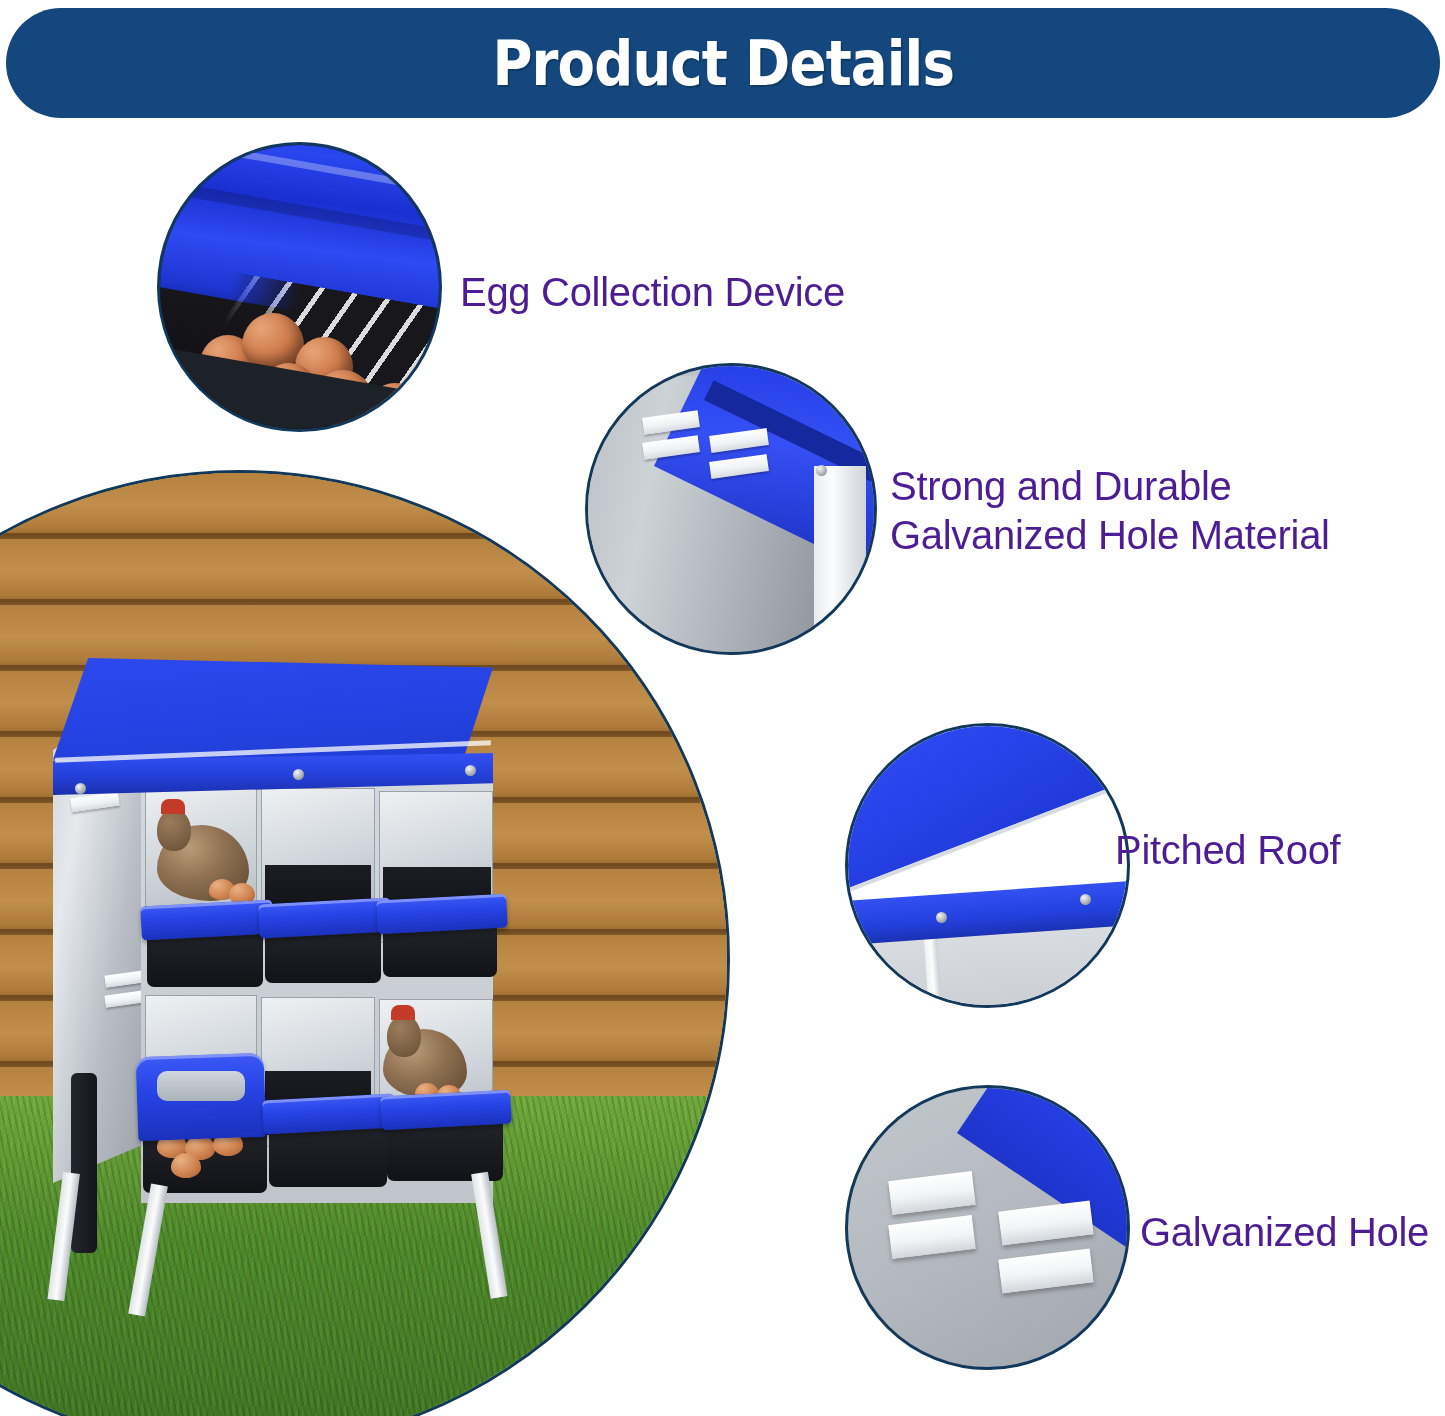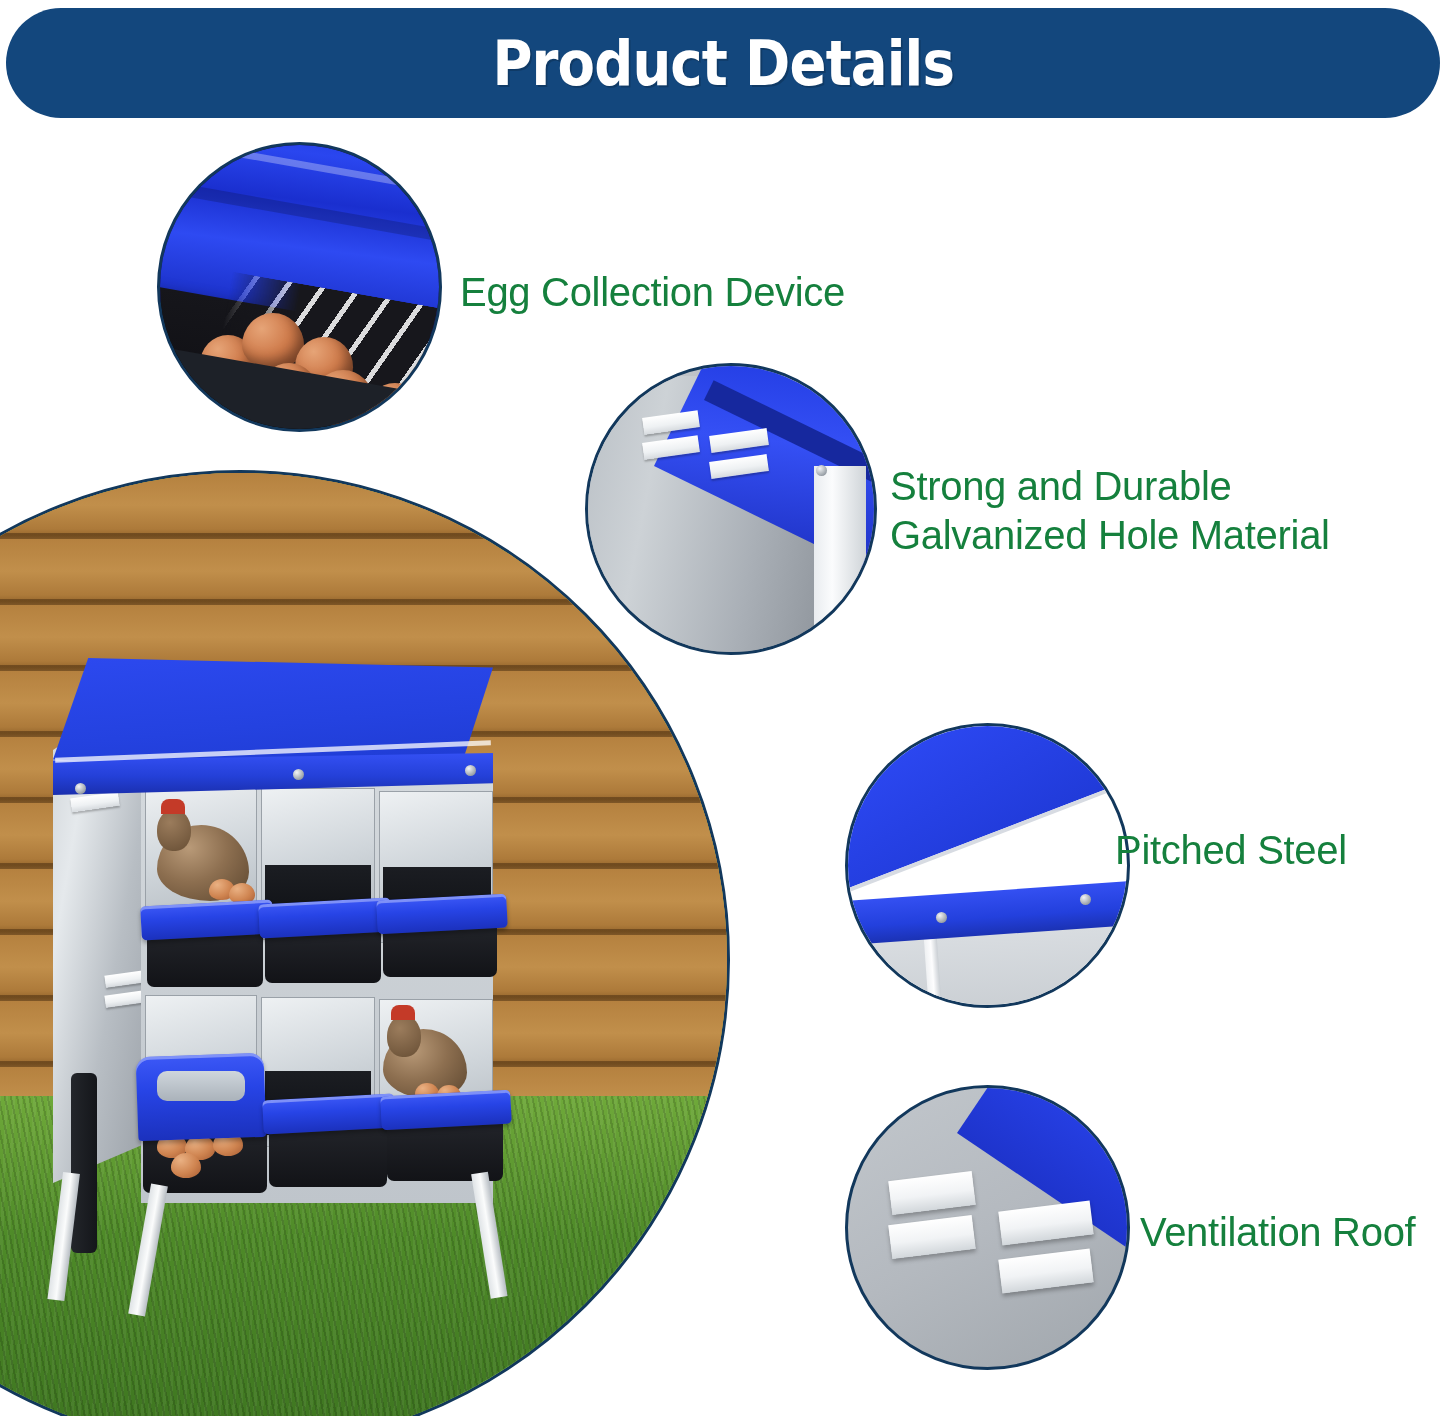--- a/index.html
+++ b/index.html
@@ -24,21 +24,21 @@
     font-size:62px;
     letter-spacing:-1px;
     transform:scaleX(0.88);
     text-shadow:2px 2px 0 rgba(0,0,0,0.18);
     white-space:nowrap;
   }
 
   
   .label{
     position:absolute;
-    color:#15803d;
+    color:#4c1d95;
     font-size:40px;
     line-height:1.22;
     white-space:pre-line;
     letter-spacing:-0.3px;
   }
 
   
   .circle{
     position:absolute;border-radius:50%;
     border:3px solid #12385c;
@@ -299,30 +299,30 @@
 Galvanized Hole Material</div>
 
 <div class="circle" id="circle-roof">
   <div class="roof-body"></div>
   <div class="roof-post"></div>
   <div class="roof-fascia"></div>
   <div class="roof-slab"></div>
   <div class="screw" style="left:88px;top:186px;"></div>
   <div class="screw" style="left:232px;top:168px;"></div>
 </div>
-<div class="label" style="left:1115px;top:826px;">Pitched Steel</div>
+<div class="label" style="left:1115px;top:826px;">Pitched Roof</div>
 
 <div class="circle" id="circle-vent">
   <div class="vent-roofcorner"></div>
   <div class="vent-big" style="left:42px;top:88px;width:84px;"></div>
   <div class="vent-big" style="left:42px;top:132px;width:84px;"></div>
   <div class="vent-big" style="left:152px;top:118px;width:92px;"></div>
   <div class="vent-big" style="left:152px;top:166px;width:92px;"></div>
 </div>
-<div class="label" style="left:1140px;top:1208px;">Ventilation Roof</div>
+<div class="label" style="left:1140px;top:1208px;">Galvanized Hole</div>
 
 <div id="main-photo">
   <div class="fence"></div>
   <div class="grass"></div>
 
   <div class="coop-leftwall"></div>
   <div class="vent" style="left:318px;top:300px;width:48px;height:14px;"></div>
   <div class="vent" style="left:318px;top:322px;width:48px;height:14px;"></div>
   <div class="coop-handle"></div>
   <div class="vent" style="left:352px;top:500px;width:40px;height:12px;"></div>

